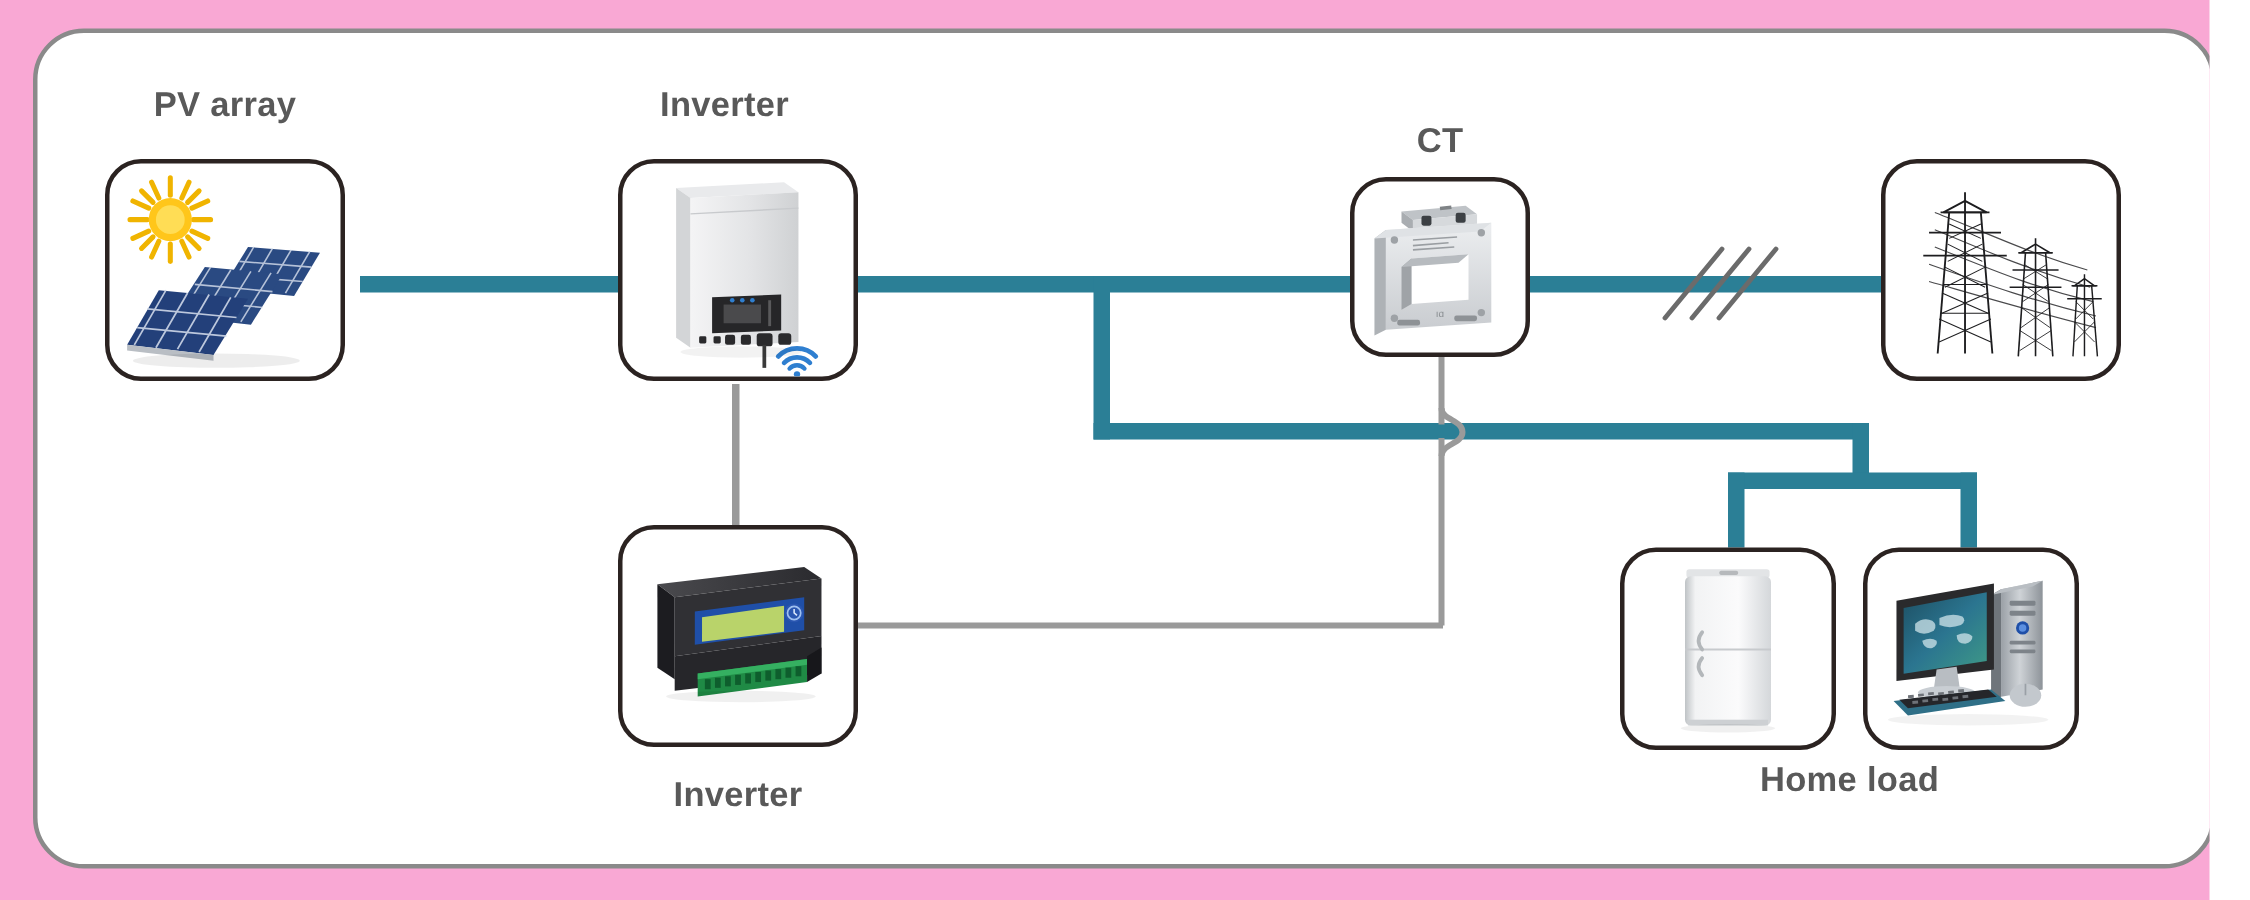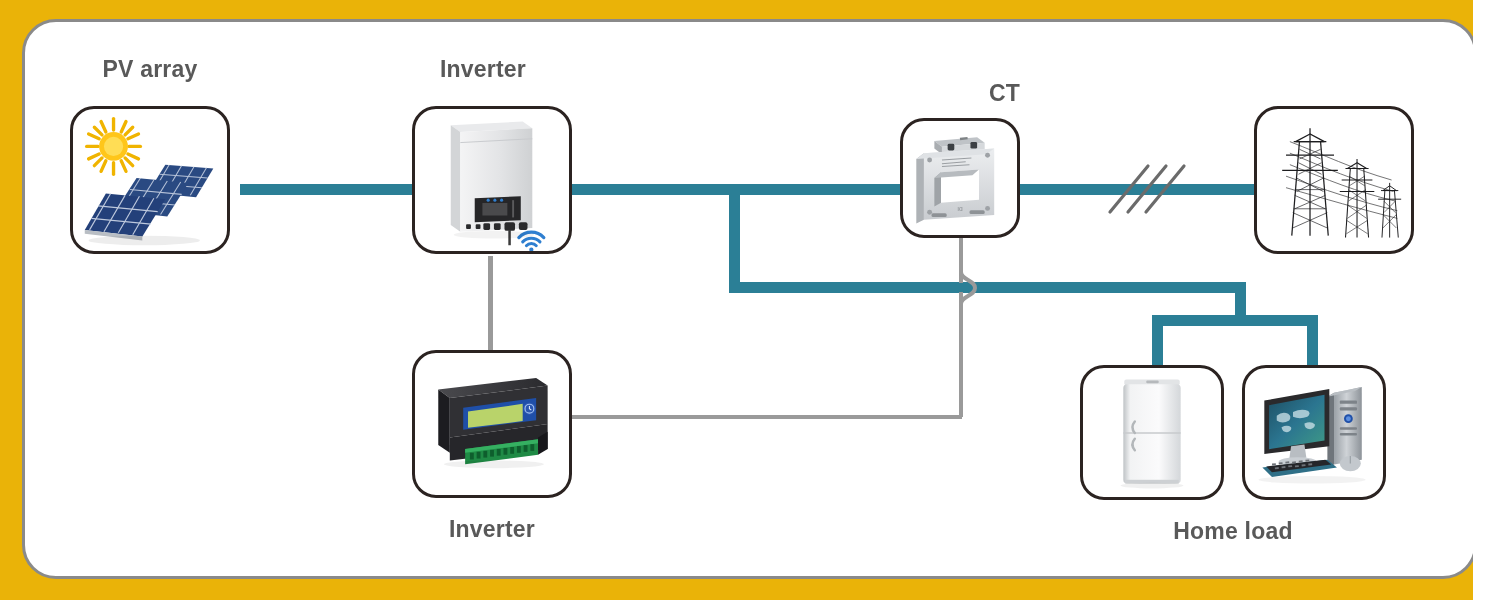--- a/index.html
+++ b/index.html
@@ -4,21 +4,21 @@
 <style>
   html, body {
     margin: 0;
     padding: 0;
     background: #ffffff;
   }
   #root {
     position: relative;
     width: 1473px;
     height: 600px;
-    background: #eab308;
+    background: #f9a8d4;
     font-family: "Liberation Sans", sans-serif;
     overflow: hidden;
   }
   #diagram-frame {
     position: absolute;
     left: 22px;
     top: 19px;
     width: 1455px;
     height: 560px;
     border: 3px solid #8a8a8a;
@@ -218,21 +218,21 @@
       <g transform="translate(121,118)" stroke="#2f7fd0" fill="none" stroke-linecap="round">
         <path d="M-13,16 A18,18 0 0 1 13,16" stroke-width="3.4"></path>
         <path d="M-9,20.5 A12.5,12.5 0 0 1 9,20.5" stroke-width="3.2"></path>
         <path d="M-5.2,24.5 A7,7 0 0 1 5.2,24.5" stroke-width="3"></path>
         <circle cx="0" cy="28.5" r="2.2" fill="#2f7fd0" stroke="none"></circle>
       </g>
       <ellipse cx="82" cy="131" rx="42" ry="4" fill="#000" opacity="0.05"></ellipse>
     </svg>
   </div>
 
-  <div class="node-label" style="left:900px; top:80px; width:120px;text-align:right;">CT</div>
+  <div class="node-label" style="left:900px; top:80px; width:120px;">CT</div>
   <div class="node-box" style="left:900px; top:118px; width:120px; height:120px;">
     <svg class="art" viewBox="0 0 120 120">
       <defs>
         <linearGradient id="ctFace" x1="0" y1="0" x2="0" y2="1">
           <stop offset="0" stop-color="#eceef0"></stop>
           <stop offset="1" stop-color="#c9ccd0"></stop>
         </linearGradient>
       </defs>
 
       <polygon points="33,21 78,17 86,23 41,27" fill="#bfc3c7"></polygon>
@@ -479,15 +479,15 @@
       </g>
 
       <g>
         <ellipse cx="110" cy="100" rx="11" ry="8" fill="#c3c8cd"></ellipse>
         <path d="M110,92 L110,100" stroke="#9aa0a6" stroke-width="1.2"></path>
       </g>
       <ellipse cx="70" cy="117" rx="56" ry="4" fill="#000" opacity="0.05"></ellipse>
     </svg>
   </div>
 
-  <div class="node-label" style="left:1080px; top:518px; width:306px;">Home load</div>
+  <div class="node-label" style="left:1080px; top:506px; width:306px;">Home load</div>
 
 </div>
 
 </body></html>

